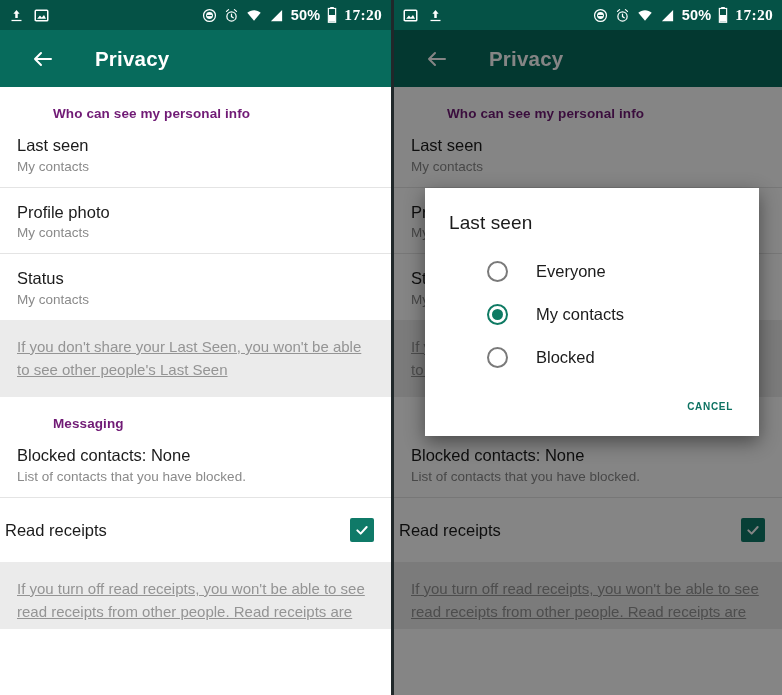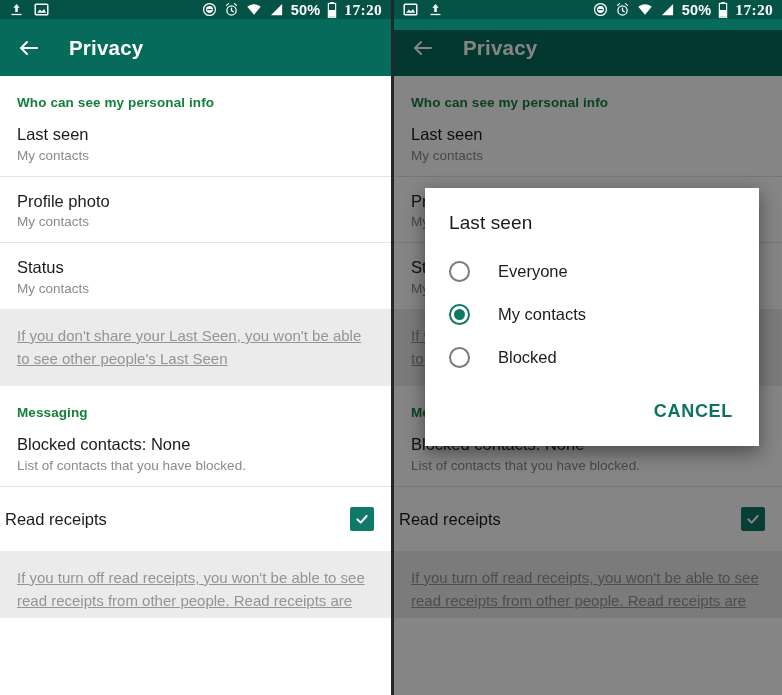--- a/index.html
+++ b/index.html
@@ -9,45 +9,45 @@
     background:#ffffff;
     overflow:hidden;
   }
   .screens { display:flex; width:782px; height:695px; }
 
   .phone { position:relative; width:391px; height:695px; overflow:hidden; background:#fff; }
   .phone.right { border-left:3px solid #20282a; width:391px; }
 
   
   .statusbar {
-    height:19px; background:#055246; color:#fff;
+    height:30px; background:#055246; color:#fff;
     display:flex; align-items:center; padding:0 9px;
     font-size:14px; font-weight:bold;
     position:relative; z-index:60;
   }
   .sb-left { display:flex; align-items:center; gap:10px; }
   .sb-right { margin-left:auto; display:flex; align-items:center; gap:7px; }
   .sb-pct { font-size:14.5px; letter-spacing:.2px; }
   .sb-time { font-size:15.5px; letter-spacing:.3px;font-family:Liberation Serif, serif; }
   .ic { display:block; }
 
   
   .toolbar {
     height:57px; background:#076B5C;
-    display:flex; align-items:center; padding-left:17px; gap:28px;
+    display:flex; align-items:center; padding-left:31px; gap:40px;
     position:relative; z-index:10;
   }
   .toolbar .title { color:#fff; font-size:20.5px; font-weight:bold; letter-spacing:.2px; }
   .backarrow { width:24px; height:24px; flex:0 0 auto; }
 
   
   .content { position:relative; background:#fff; height:608px; }
   .section-header {
-    color:#15803d; font-size:13.5px; font-weight:bold;
-    padding:19px 17px 0 17px; letter-spacing:.1px;
+    color:#701a75; font-size:13.5px; font-weight:bold;
+    padding:19px 17px 0 17px; letter-spacing:.1px;margin-left:36px;
   }
   .row { padding:14px 17px 13px 17px; background:#fff; }
   .row .primary { font-size:16.5px; color:#1b1b1b; line-height:1.25; }
   .row .secondary { font-size:13.5px; color:#8a8a8a; margin-top:3px; }
   .divider { height:1px; background:#e4e4e4; margin:0; }
   .note {
     background:#ebebeb; color:#949494; font-size:15px; line-height:1.55;
     padding:15px 17px 16px 17px;
     text-decoration:underline;
   }
@@ -66,38 +66,38 @@
   }
   .dialog {
     position:absolute; z-index:50;
     left:31px; top:188px; width:334px;
     background:#fff;
     box-shadow:0 6px 18px rgba(0,0,0,0.45);
   }
   .dialog-title {
     font-size:19px; color:#1b1b1b; padding:24px 24px 6px 24px; letter-spacing:.1px;
   }
-  .dlg-options { padding:10px 0 4px 0; }
+  .dlg-options { padding:10px 0 4px 0;margin-left:38px; }
   .dlg-option {
     display:flex; align-items:center; gap:28px;
     padding:11px 24px; cursor:pointer;
   }
   .dlg-option .label { font-size:16.5px; color:#1b1b1b; }
   .radio {
     width:21px; height:21px; border-radius:50%;
     border:2px solid #7a7a7a; flex:0 0 auto;
     display:flex; align-items:center; justify-content:center;
   }
   .radio.on { border-color:#0e7a63; }
   .radio.on::after {
     content:""; width:11px; height:11px; border-radius:50%; background:#0e7a63;
   }
   .dlg-actions { display:flex; justify-content:flex-end; padding:12px 22px 18px 22px; }
   .dlg-actions .btn {
-    color:#0d7262; font-size:18px; font-weight:bold; letter-spacing:.7px;
+    color:#0d7262; font-size:10px; font-weight:bold; letter-spacing:.7px;
     background:none; border:none; cursor:pointer; font-family:inherit;
     padding:6px 4px;
   }
 </style>
 </head>
 <body>
 
 <div class="screens">
 
   <div class="phone left">

